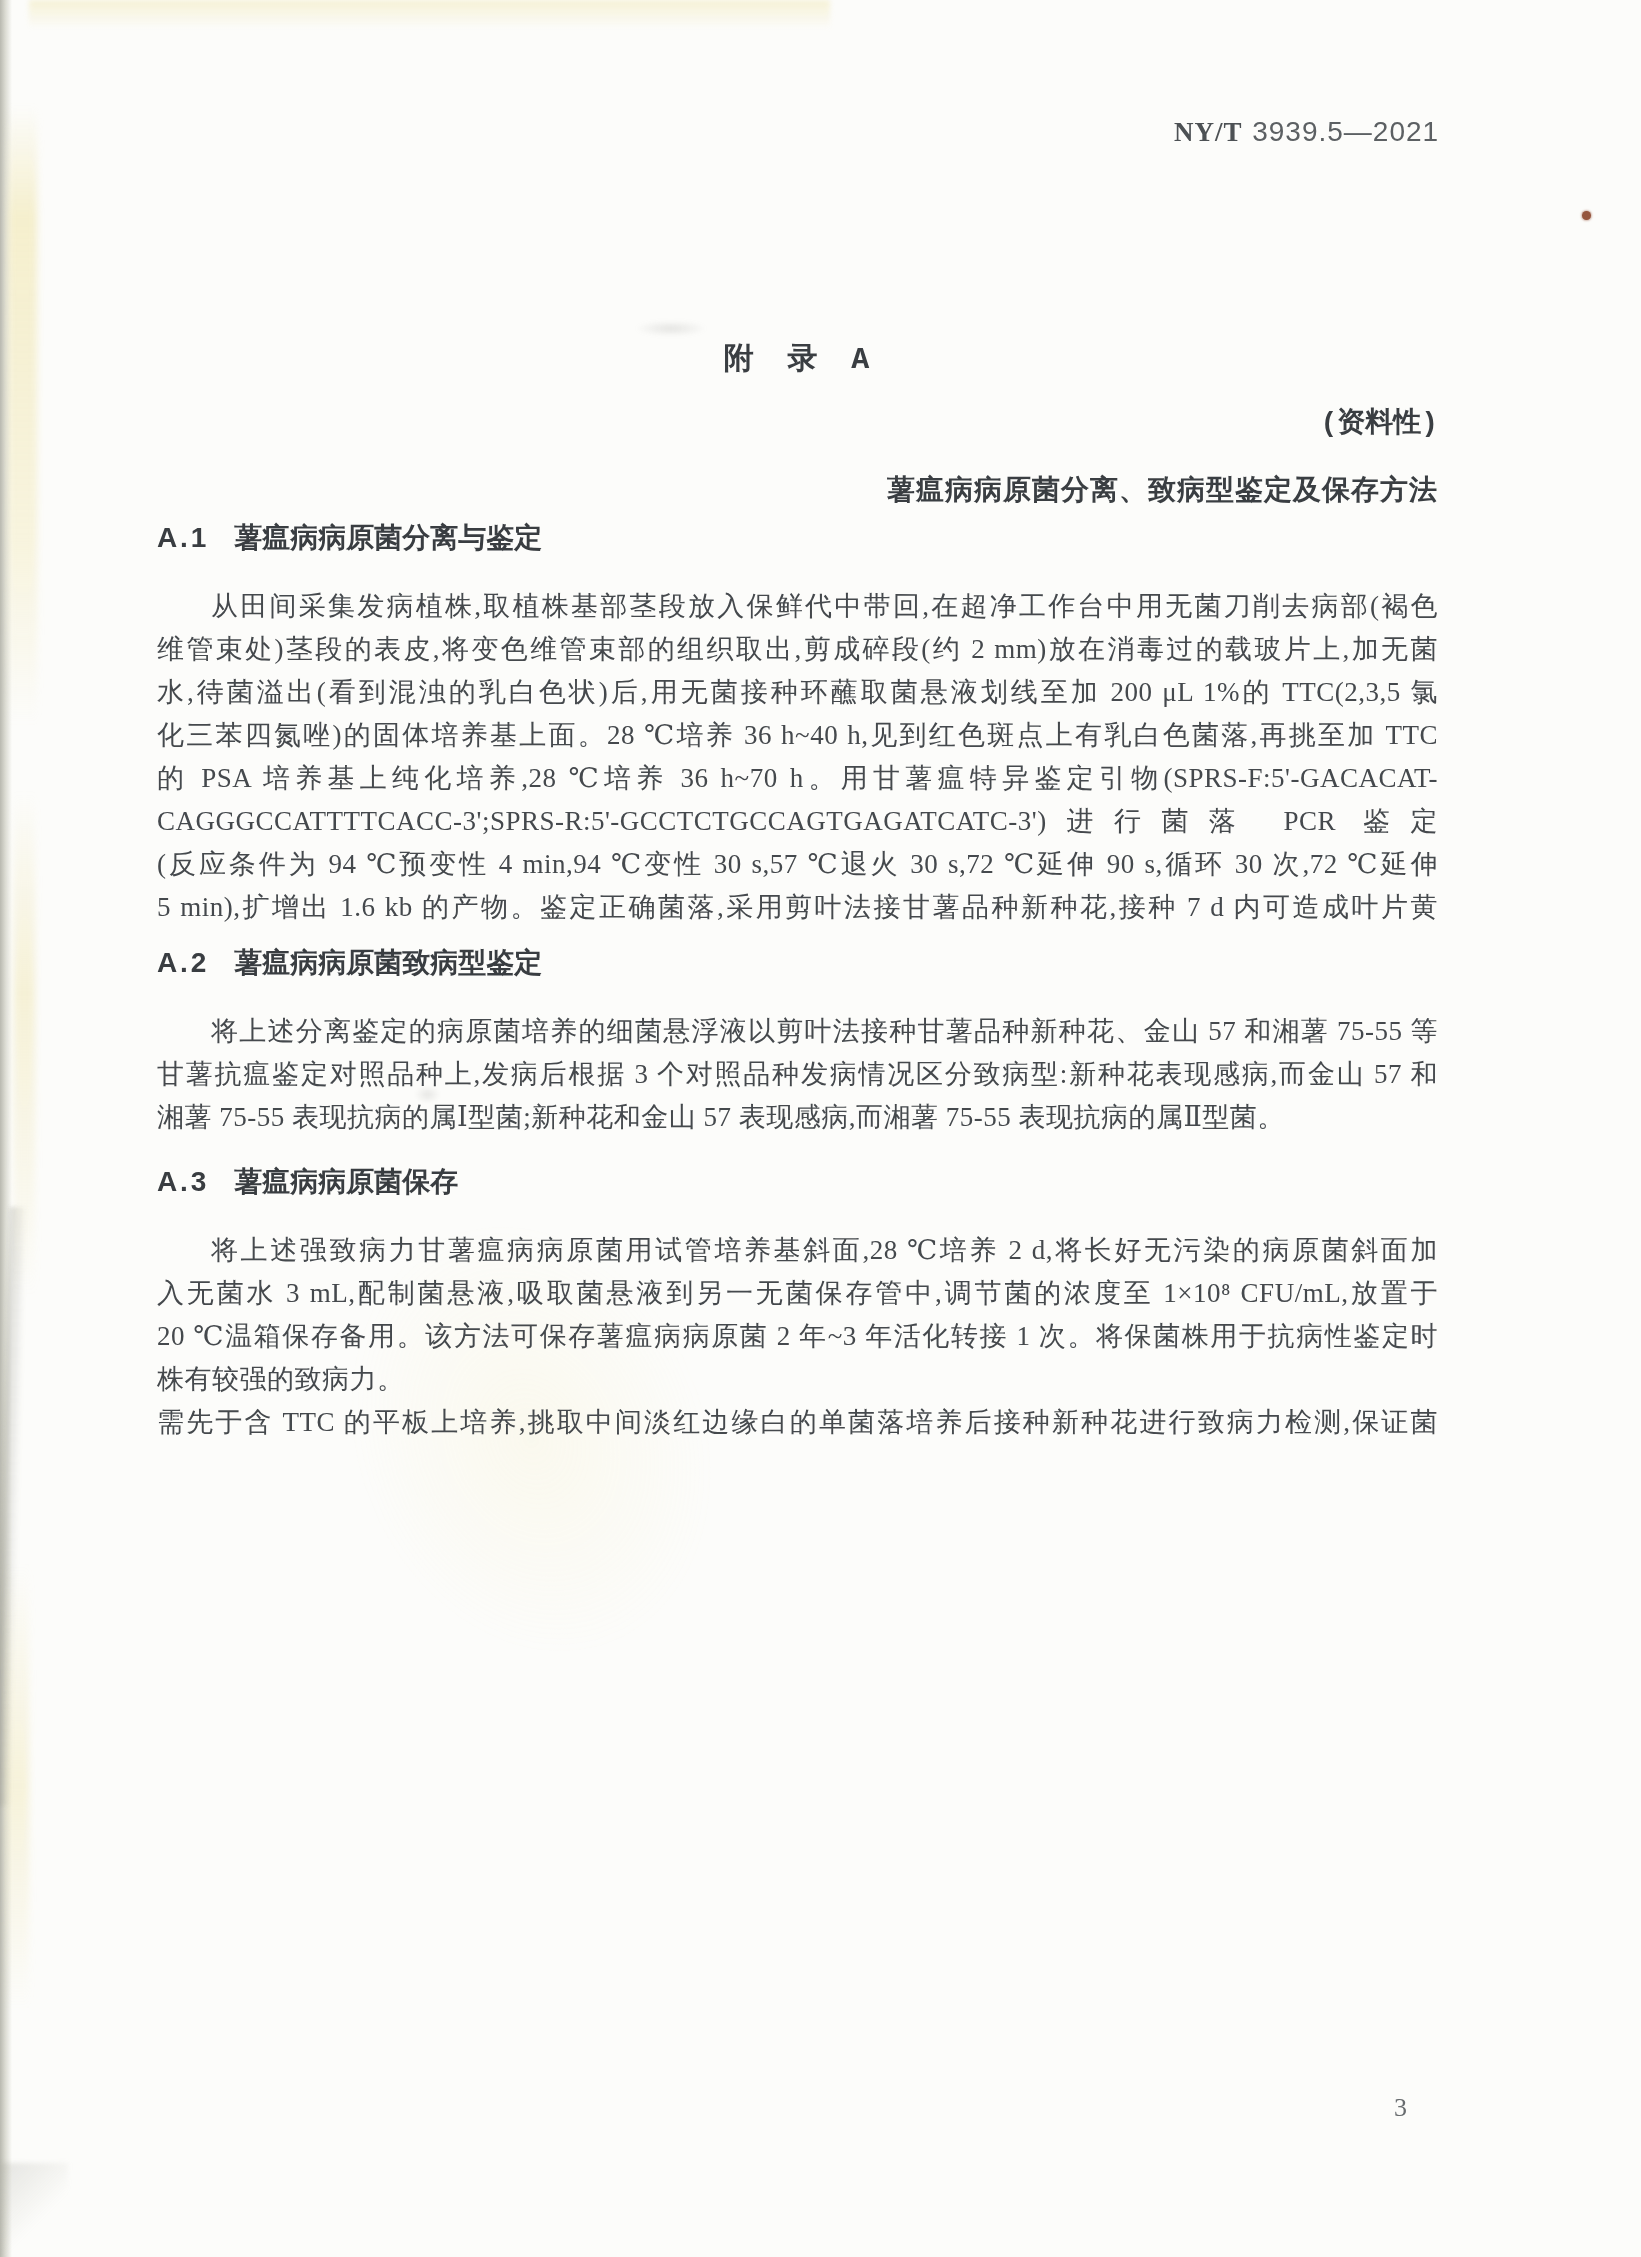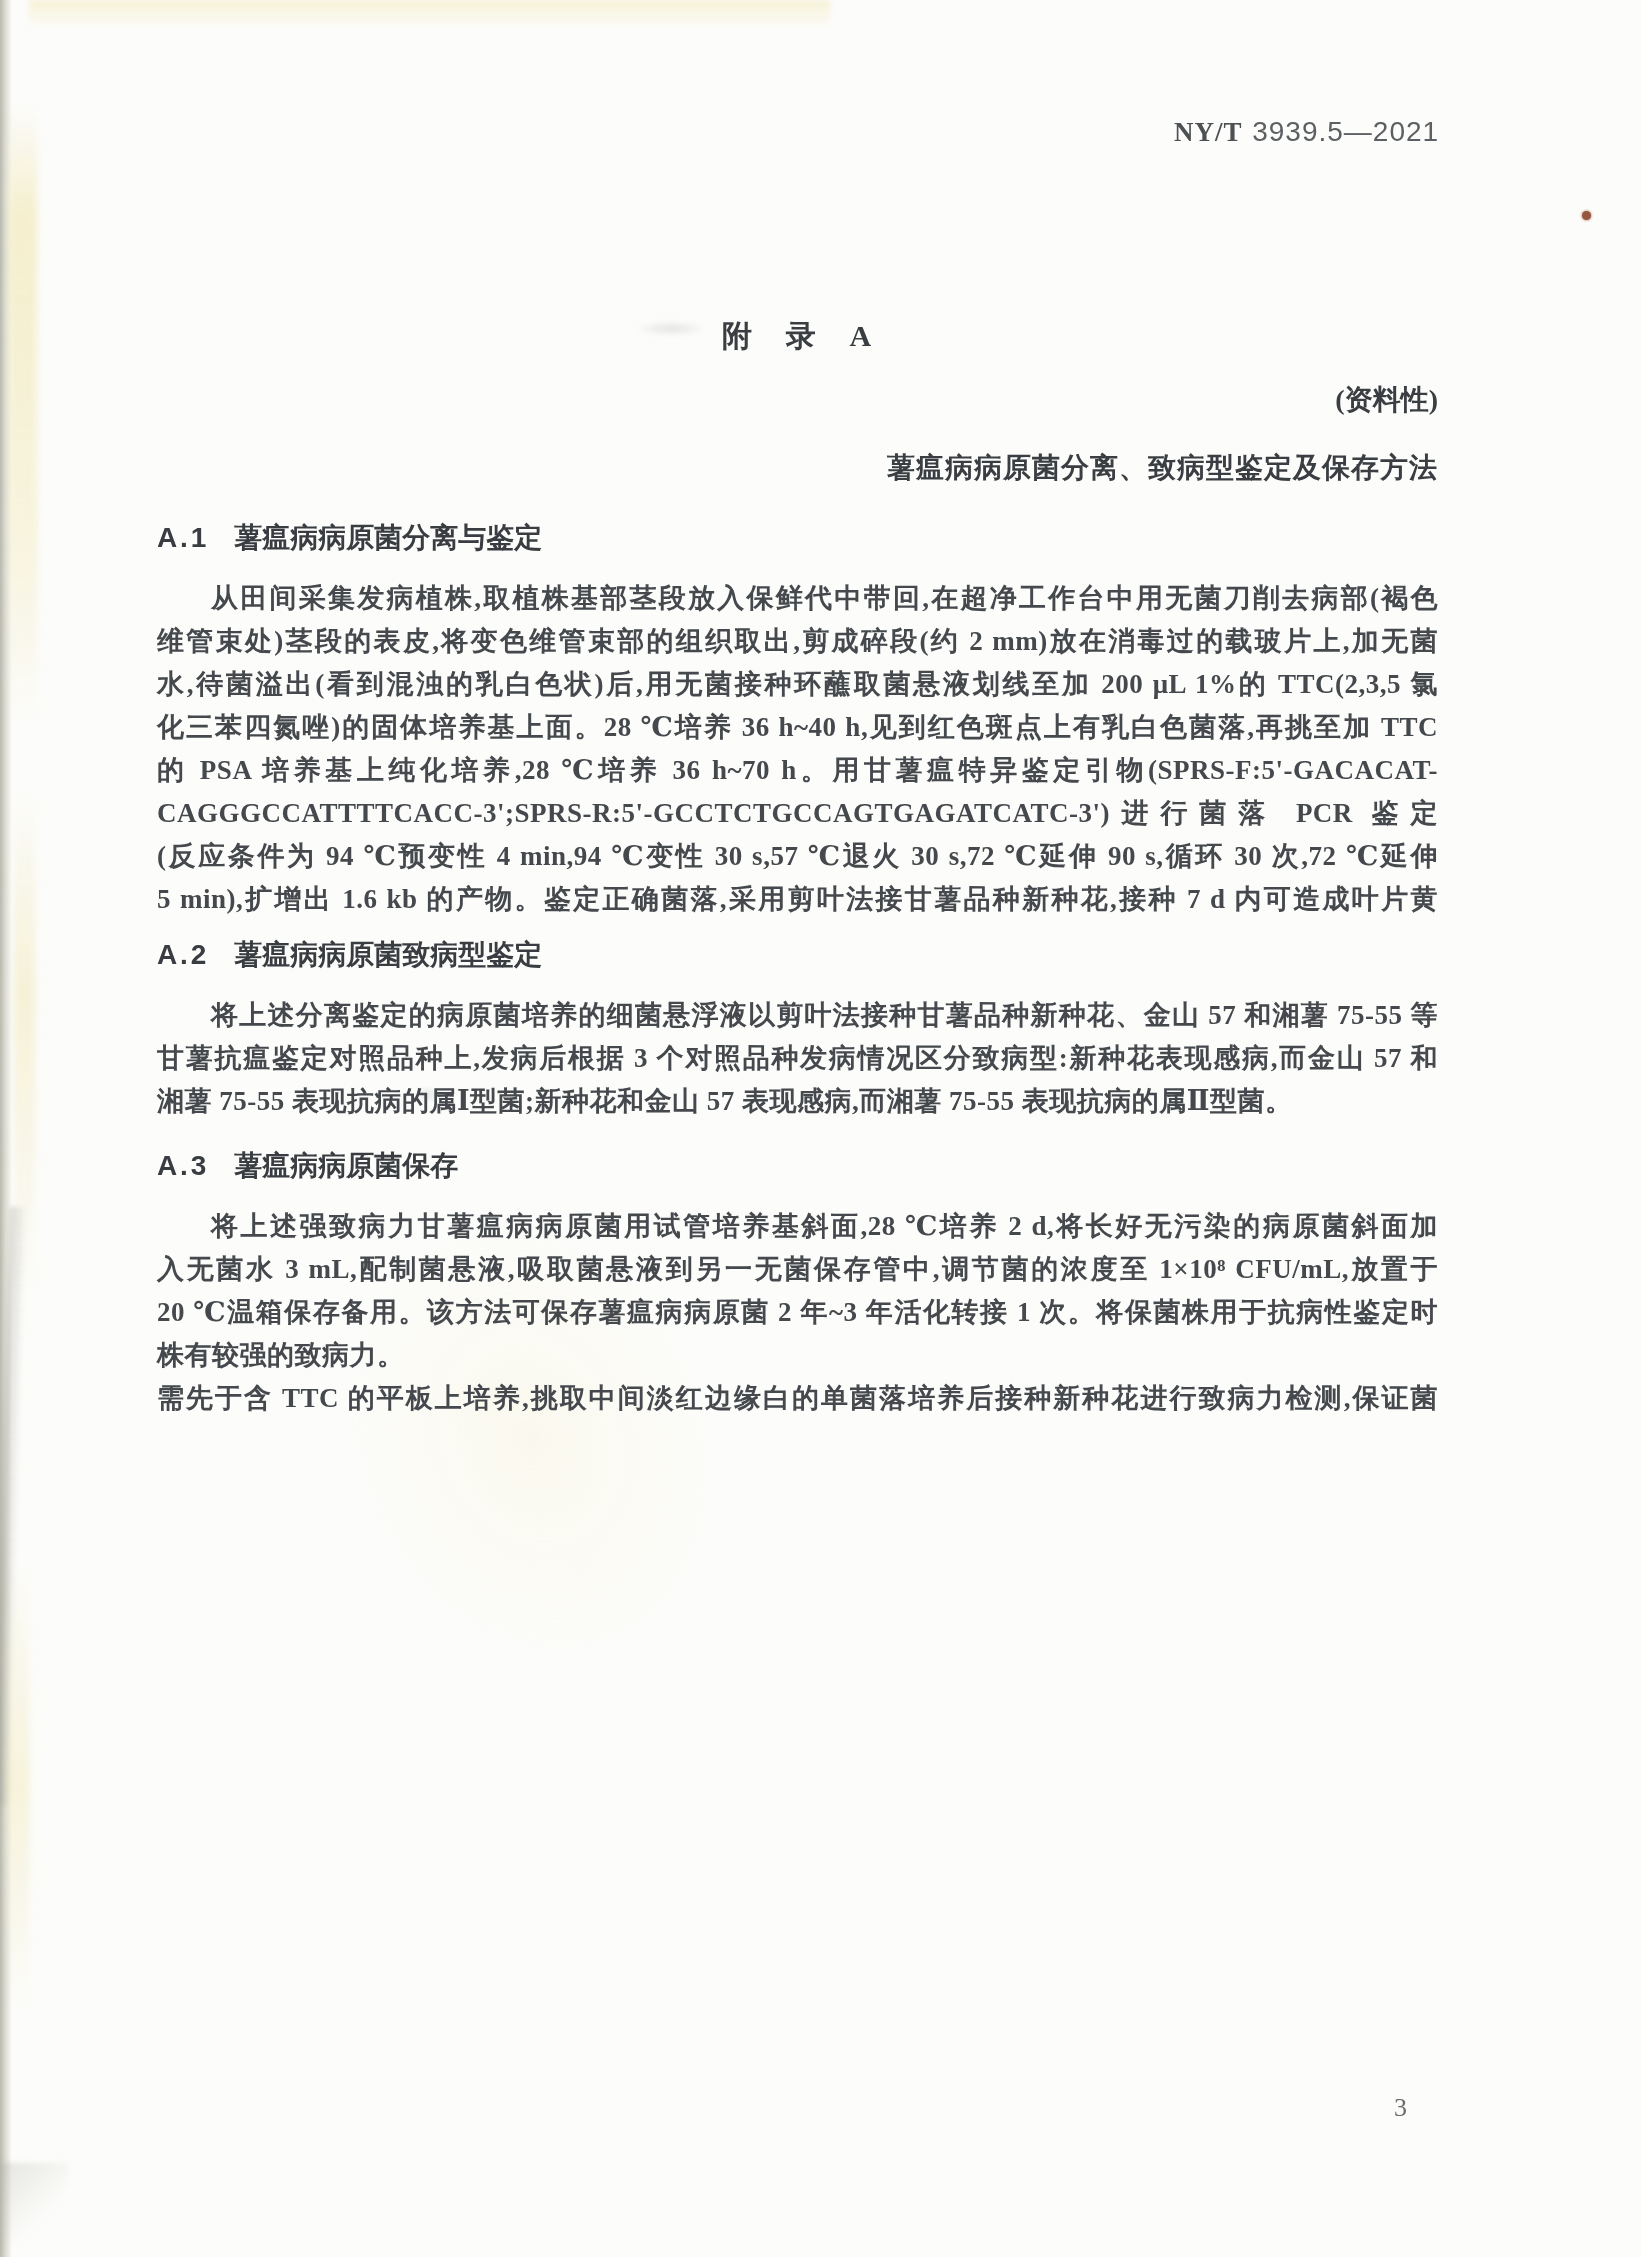--- a/index.html
+++ b/index.html
@@ -94,24 +94,24 @@
   .std-code .number {
     font-family: "Liberation Sans", "DejaVu Sans", sans-serif;
     font-size: 28px;
     letter-spacing: 1px;
     color: #5c6063;
     margin-left: 9.7px;
   }
   
   .appendix {
     position: absolute;
-    left: 157px; top: 316px; width: 1281px;
+    left: 157px; top: 338px; width: 1281px;
     text-align: center;
     color: #3a3e42;
-    font-family: Liberation Serif, serif;
+    font-family: Liberation Mono, monospace;
   }
   .appendix .label   { font-size: 30px; font-weight: 700; letter-spacing: 1.9px; }
   .appendix .type    { font-size: 28px; font-weight: 700; margin-top: 24px; text-align: right; }
   .appendix .title   { font-size: 28px; font-weight: 700; margin-top: 30px; letter-spacing: 1px; text-align: right; }
   
   .content {
     position: absolute;
     left: 157px; top: 518px; width: 1281px;
   }
   .section + .section { margin-top: 0; }
@@ -120,21 +120,21 @@
   .sec-heading {
     font-family: "Liberation Sans", "DejaVu Sans", sans-serif;
     font-size: 28px;
     font-weight: 700;
     color: #393d41;
     height: 39px;
     line-height: 39px;
     white-space: nowrap;
   }
   .sec-id { letter-spacing: 2.9px; margin-right: 25px; }
-  .para { margin-top: 20px; font-weight: bold; }
+  .para { margin-top: 28px; }
   .line {
     font-size: 27px;
     line-height: 43px;
     height: 43px;
     text-align: justify;
     text-align-last: justify;
     white-space: normal;
     color: #45494d;
     letter-spacing: 0.5px;
   }

